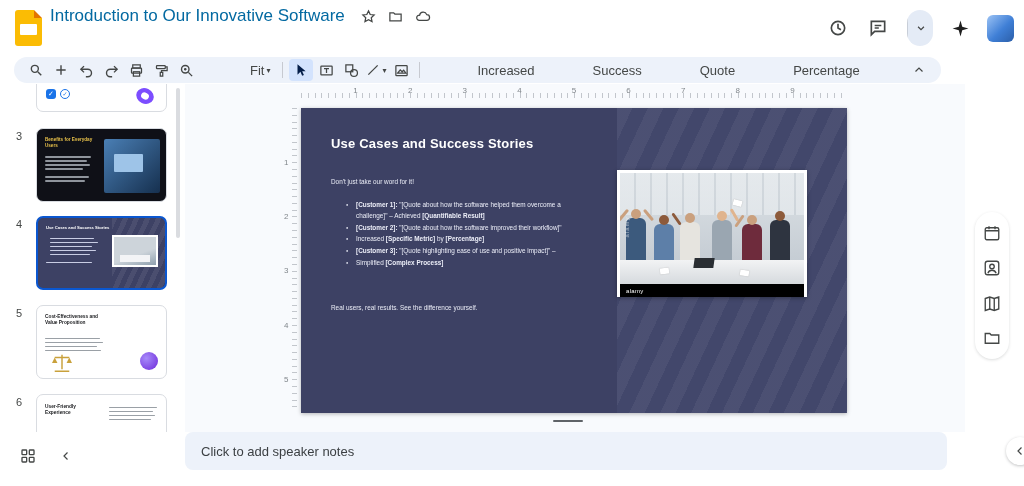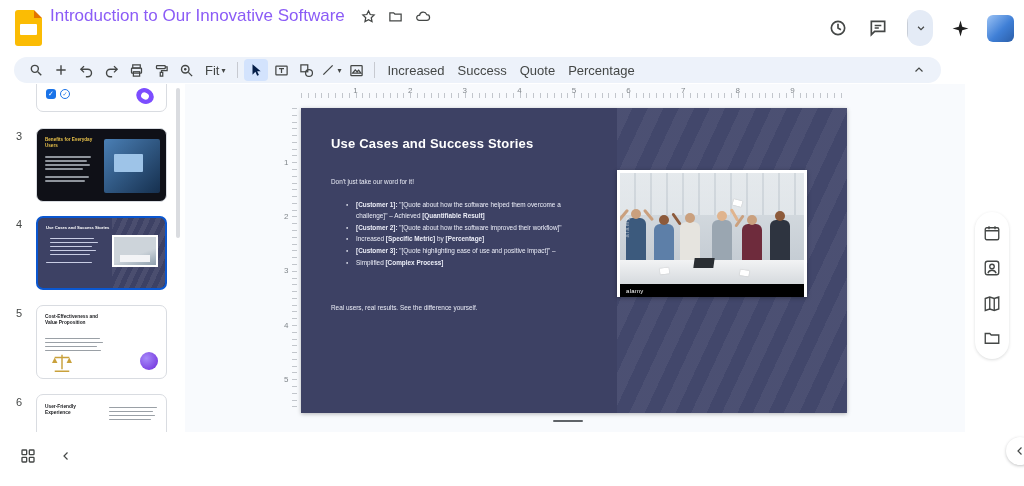--- a/index.html
+++ b/index.html
@@ -9,41 +9,41 @@
     background:#fff; font-family:"Liberation Sans", sans-serif; color:#1f1f1f;
   }
   svg { display:block; }
 
   
   .topbar { position:absolute; left:0; top:0; width:1024px; height:56px; background:#fff; display:flex; align-items:flex-start; }
   .logo { position:absolute; left:15px; top:10px; width:27px; height:36px; background:#fbbc04; border-radius:3px; cursor:pointer; }
   .logo::before { content:""; position:absolute; left:5px; top:14px; width:17px; height:11px; background:#fff; border-radius:1px; }
   .logo::after { content:""; position:absolute; right:0; top:0; border-style:solid; border-width:0 8px 8px 0; border-color:#fff #fff #e37400 transparent; }
   .title-block { position:absolute; left:48px; top:6px; }
-  .doc-title { font-size:17px; color:#8b5cf6; line-height:20px; display:inline-block; padding:0 2px; border-radius:3px; }
+  .doc-title { font-size:17px; color:#0369a1; line-height:20px; display:inline-block; padding:0 2px; border-radius:3px; }
   .title-icons { display:inline-flex; gap:12px; margin-left:10px; vertical-align:middle; color:#444746; }
   .title-icons span { display:inline-flex; }
   .menu-bar { margin-top:3px; margin-left:-5px; }
   .menu-item { display:inline-block; padding:2px 7px; font-size:13px; color:#1f1f1f; border-radius:8px; cursor:pointer; }
   .top-actions { position:absolute; right:10px; top:8px; height:40px; display:flex; align-items:center; gap:14px; }
   .icon-btn { width:26px; height:26px; display:flex; align-items:center; justify-content:center; color:#444746; border-radius:50%; cursor:pointer; }
   .pill { height:36px; border-radius:18px; display:flex; align-items:center; overflow:hidden; cursor:pointer; }
   .slideshow { border:1px solid #d5d8dd; background:#fff; }
   .slideshow .main { padding:0 14px; font-size:14px; color:#1f1f1f; height:100%; display:flex; align-items:center; }
   .slideshow .arrow { width:28px; height:100%; display:flex; align-items:center; justify-content:center; border-left:1px solid #d5d8dd; color:#444746; }
   .share { background:#e4ebf6; margin-left:2px; }
   .share .main { padding:0 12px 0 12px; font-size:14px; font-weight:500; color:#1f1f1f; height:100%; display:flex; align-items:center; gap:7px; }
   .share .arrow { width:26px; height:100%; display:flex; align-items:center; justify-content:center; border-left:1px solid rgba(0,0,0,.12); color:#444746; }
   .avatar { width:27px; height:27px; border-radius:6px; background:linear-gradient(135deg,#9cc3f5 0%,#3f7fd6 55%,#2b5ea8 100%); cursor:pointer; }
 
   
   .toolbar { position:absolute; left:14px; top:57px; width:927px; height:26px; background:#edf2fa; border-radius:13px; display:flex; align-items:center; padding:0 10px; gap:1px; }
   .tool-btn { min-width:24px; height:22px; display:flex; align-items:center; justify-content:center; border-radius:4px; color:#444746; cursor:pointer; padding:0 2px; }
   .tool-btn.active { background:#d3e3fd; color:#041e49; }
-  .tool-label { font-size:13px; color:#444746; padding:0 6px; height:22px; display:flex; align-items:center; border-radius:4px; cursor:pointer; }
+  .tool-label { font-size:13px; color:#444746; padding:0 6px; height:22px; display:flex; align-items:center; border-radius:4px; cursor:pointer;margin-left:45px; }
   .tool-sep { width:1px; height:16px; background:#c7cad1; margin:0 5px; }
   .dd { font-size:8px; color:#444746; margin-left:2px; }
   .collapse { margin-left:auto; }
 
   
   .filmstrip { position:absolute; left:0; top:84px; width:185px; height:348px; background:#fff; overflow:hidden; }
   .strip-row { position:absolute; left:0; width:185px; height:74px; }
   .snum { position:absolute; left:16px; top:2px; font-size:11px; color:#444746; }
   .thumb { position:absolute; left:36px; top:0; width:131px; height:74px; border:1px solid #d9dce1; border-radius:7px; overflow:hidden; background:#fff; cursor:pointer; }
   .thumb.sel { border:2px solid #0b57d0; }
@@ -419,20 +419,23 @@
           <path d="M9 4v16M15 6v16"></path>
         </svg>
     </span>
     <span class="sp-icon">
       <svg viewBox="0 0 24 24" fill="none" stroke="currentColor" stroke-width="1.8">
           <path d="M3 6h6l2 2h10v11H3z"></path>
         </svg>
     </span>
   </div>
 
+  <div class="notes">
+    <span class="notes-text">Click to add speaker notes</span>
+  </div>
 
   <div class="bottom-left">
     <span>
       <svg width="16" height="16" viewBox="0 0 24 24" fill="none" stroke="currentColor" stroke-width="2">
           <rect x="3" y="3" width="7" height="7" rx="1"></rect>
           <rect x="14" y="3" width="7" height="7" rx="1"></rect>
           <rect x="3" y="14" width="7" height="7" rx="1"></rect>
           <rect x="14" y="14" width="7" height="7" rx="1"></rect>
         </svg>
     </span>

